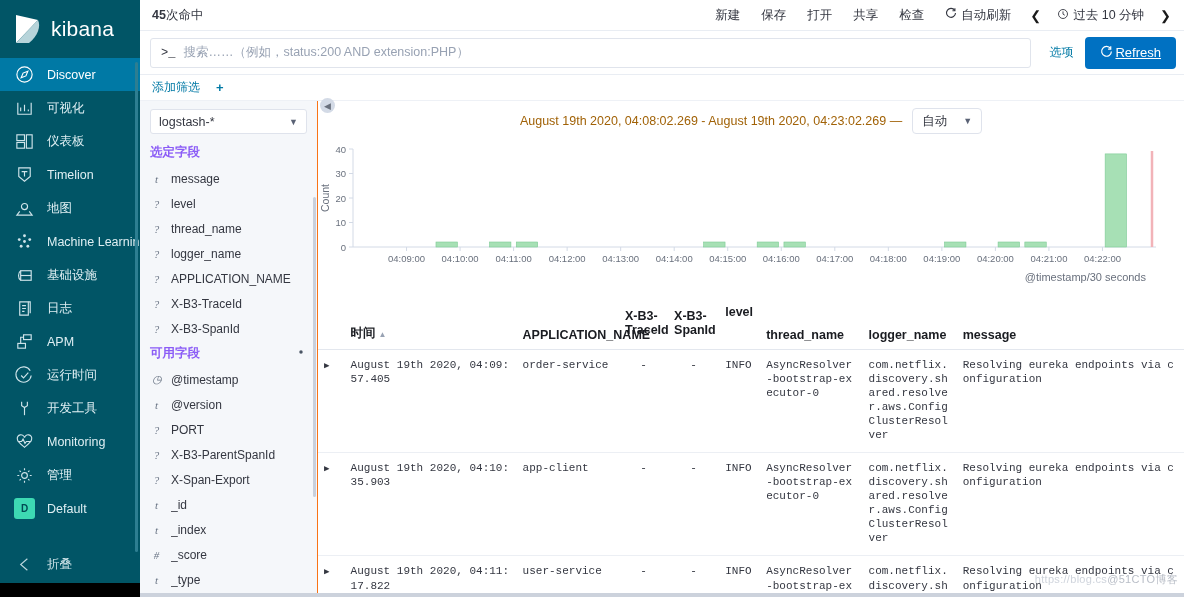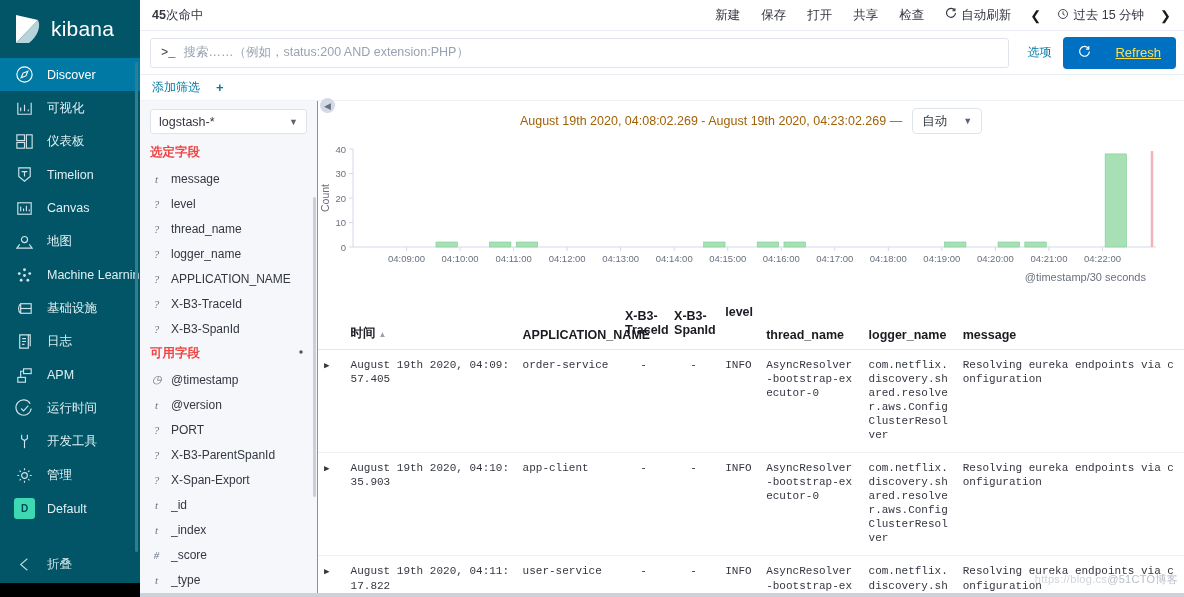--- a/index.html
+++ b/index.html
@@ -80,22 +80,22 @@
     padding:0 8px 0 10px; border-bottom:1px solid #e9edf3;
   }
   .qbox {
     flex:1; height:30px; border:1px solid #e0e4ec; border-radius:3px;
     background:#fff; display:flex; align-items:center; gap:8px; padding:0 10px;
     font-size:12.5px; color:#98a2b3;
   }
   .qprompt { color:#343741; font-family:"Liberation Mono", monospace; font-size:12px; }
   .opt-link { color:#0079a5; font-size:12px; padding:0 12px; cursor:pointer; white-space:nowrap;margin-left:6px; }
   .refresh-btn {
-    background:#0071c2; color:#fde047; font-size:13px; height:32px;
-    border-radius:4px; display:flex; align-items:center; gap:24px;
+    background:#0071c2; color:#ffffff; font-size:13px; height:32px;
+    border-radius:4px; display:flex; align-items:center; gap:2px;
     padding:0 15px; cursor:pointer;
   }
   .refresh-btn u { text-decoration:underline; }
 
   
   .filterrow { height:26px; display:flex; align-items:center; padding-left:12px;
                border-bottom:1px solid #eef1f6; }
   .addfilter { color:#0079a5; font-size:12px; display:flex; align-items:center; gap:16px; cursor:pointer; }
   .addfilter .plus { font-size:13px; font-weight:bold; }
 
@@ -105,21 +105,21 @@
   .fields {
     width:178px; flex:0 0 178px; background:#f5f7fa;
     border-right:1px solid #f97316; position:relative; overflow:hidden;
   }
   .idx-wrap { padding:8px 10px 6px 10px; }
   .idx-select {
     height:25px; border:1px solid #dfe3ec; background:#fff; border-radius:3px;
     display:flex; align-items:center; padding:0 8px; font-size:12.5px; color:#343741;
   }
   .idx-select .car { margin-left:auto; font-size:9px; color:#5a6275; }
-  .fgroup { font-size:12.5px; font-weight:bold; color:#ef4444; padding:4px 10px 5px 10px;
+  .fgroup { font-size:12.5px; font-weight:bold; color:#8b5cf6; padding:4px 10px 5px 10px;
             display:flex; align-items:center; }
   .fgroup .gear { margin-left:auto; color:#4a5564; font-size:12px; cursor:pointer; }
   .frow { display:flex; align-items:center; gap:10px; padding:5.5px 10px 5.5px 12px;
           font-size:12px; color:#343741; }
   .ftype { width:9px; flex:0 0 9px; color:#6a7585; font-size:11px; text-align:center;
            font-family:"Liberation Serif", serif; font-style:italic; }
   .fname { white-space:nowrap; overflow:hidden; text-overflow:ellipsis; }
   .f-scroll { position:absolute; right:1px; top:96px; width:3px; height:300px;
               background:#c9d0dc; border-radius:2px; }
 
@@ -222,29 +222,20 @@
       <div class="sb-item">
         <span class="sb-ico">
           <svg viewBox="0 0 22 22" fill="none" stroke="#cfe4ea" stroke-width="1.2">
             <path d="M5 4H17V13L11 18L5 13Z"></path>
               <path d="M8 8H14M11 8V13"></path>
           </svg>
           </span>
         <span>Timelion</span>
       </div>
 
-      <div class="sb-item">
-        <span class="sb-ico">
-          <svg viewBox="0 0 22 22" fill="none" stroke="#cfe4ea" stroke-width="1.2">
-            <rect x="4" y="5" width="14" height="12"></rect>
-              <path d="M7 14V9M10 14V11M13 14V8M16 14V12"></path>
-          </svg>
-          </span>
-        <span>Canvas</span>
-      </div>
 
       <div class="sb-item">
         <span class="sb-ico">
           <svg viewBox="0 0 22 22" fill="none" stroke="#cfe4ea" stroke-width="1.2">
             <circle cx="11" cy="9" r="3.2"></circle>
               <path d="M6 14L3 18H19L16 14"></path>
           </svg>
           </span>
         <span>地图</span>
       </div>
@@ -309,20 +300,29 @@
       <div class="sb-item">
         <span class="sb-ico">
           <svg viewBox="0 0 22 22" fill="none" stroke="#cfe4ea" stroke-width="1.2">
             <path d="M8 4V8L11 10L14 8V4"></path>
               <path d="M11 10V18"></path>
           </svg>
           </span>
         <span>开发工具</span>
       </div>
 
+      <div class="sb-item">
+        <span class="sb-ico">
+          <svg viewBox="0 0 22 22" fill="none" stroke="#cfe4ea" stroke-width="1.2">
+            <path d="M11 17C7 14 3.5 11.5 3.5 8.5A3.5 3.5 0 0 1 11 7A3.5 3.5 0 0 1 18.5 8.5C18.5 11.5 15 14 11 17Z"></path>
+            <path d="M4 11H8L9.5 8.5L11.5 13L13 11H18"></path>
+          </svg>
+          </span>
+        <span>Monitoring</span>
+      </div>
 
       <div class="sb-item">
         <span class="sb-ico">
           <svg viewBox="0 0 22 22" fill="none" stroke="#cfe4ea" stroke-width="1.2">
             <circle cx="11" cy="11" r="3"></circle>
             <path d="M11 3.5V5.5M11 16.5V18.5M3.5 11H5.5M16.5 11H18.5M5.8 5.8L7.2 7.2M14.8 14.8L16.2 16.2M16.2 5.8L14.8 7.2M7.2 14.8L5.8 16.2"></path>
           </svg>
           </span>
         <span>管理</span>
       </div>
@@ -367,21 +367,21 @@
             </svg></span>
           <span>自动刷新</span>
         </div>
         <div class="tb-chev">❮</div>
         <div class="tb-time">
           <span>
             <svg width="12" height="12" viewBox="0 0 16 16" fill="none" stroke="#343741" stroke-width="1.2">
               <circle cx="8" cy="8" r="6"></circle>
                 <path d="M8 4.5V8.2L10.4 9.6"></path>
             </svg></span>
-          <span>过去 15 分钟</span>
+          <span>过去 10 分钟</span>
         </div>
         <div class="tb-chev">❯</div>
       </div>
     </div>
 
     <div class="queryrow">
       <div class="qbox">
         <span class="qprompt">&gt;_</span>
         <span>搜索……（例如，status:200 AND extension:PHP）</span>
       </div>

